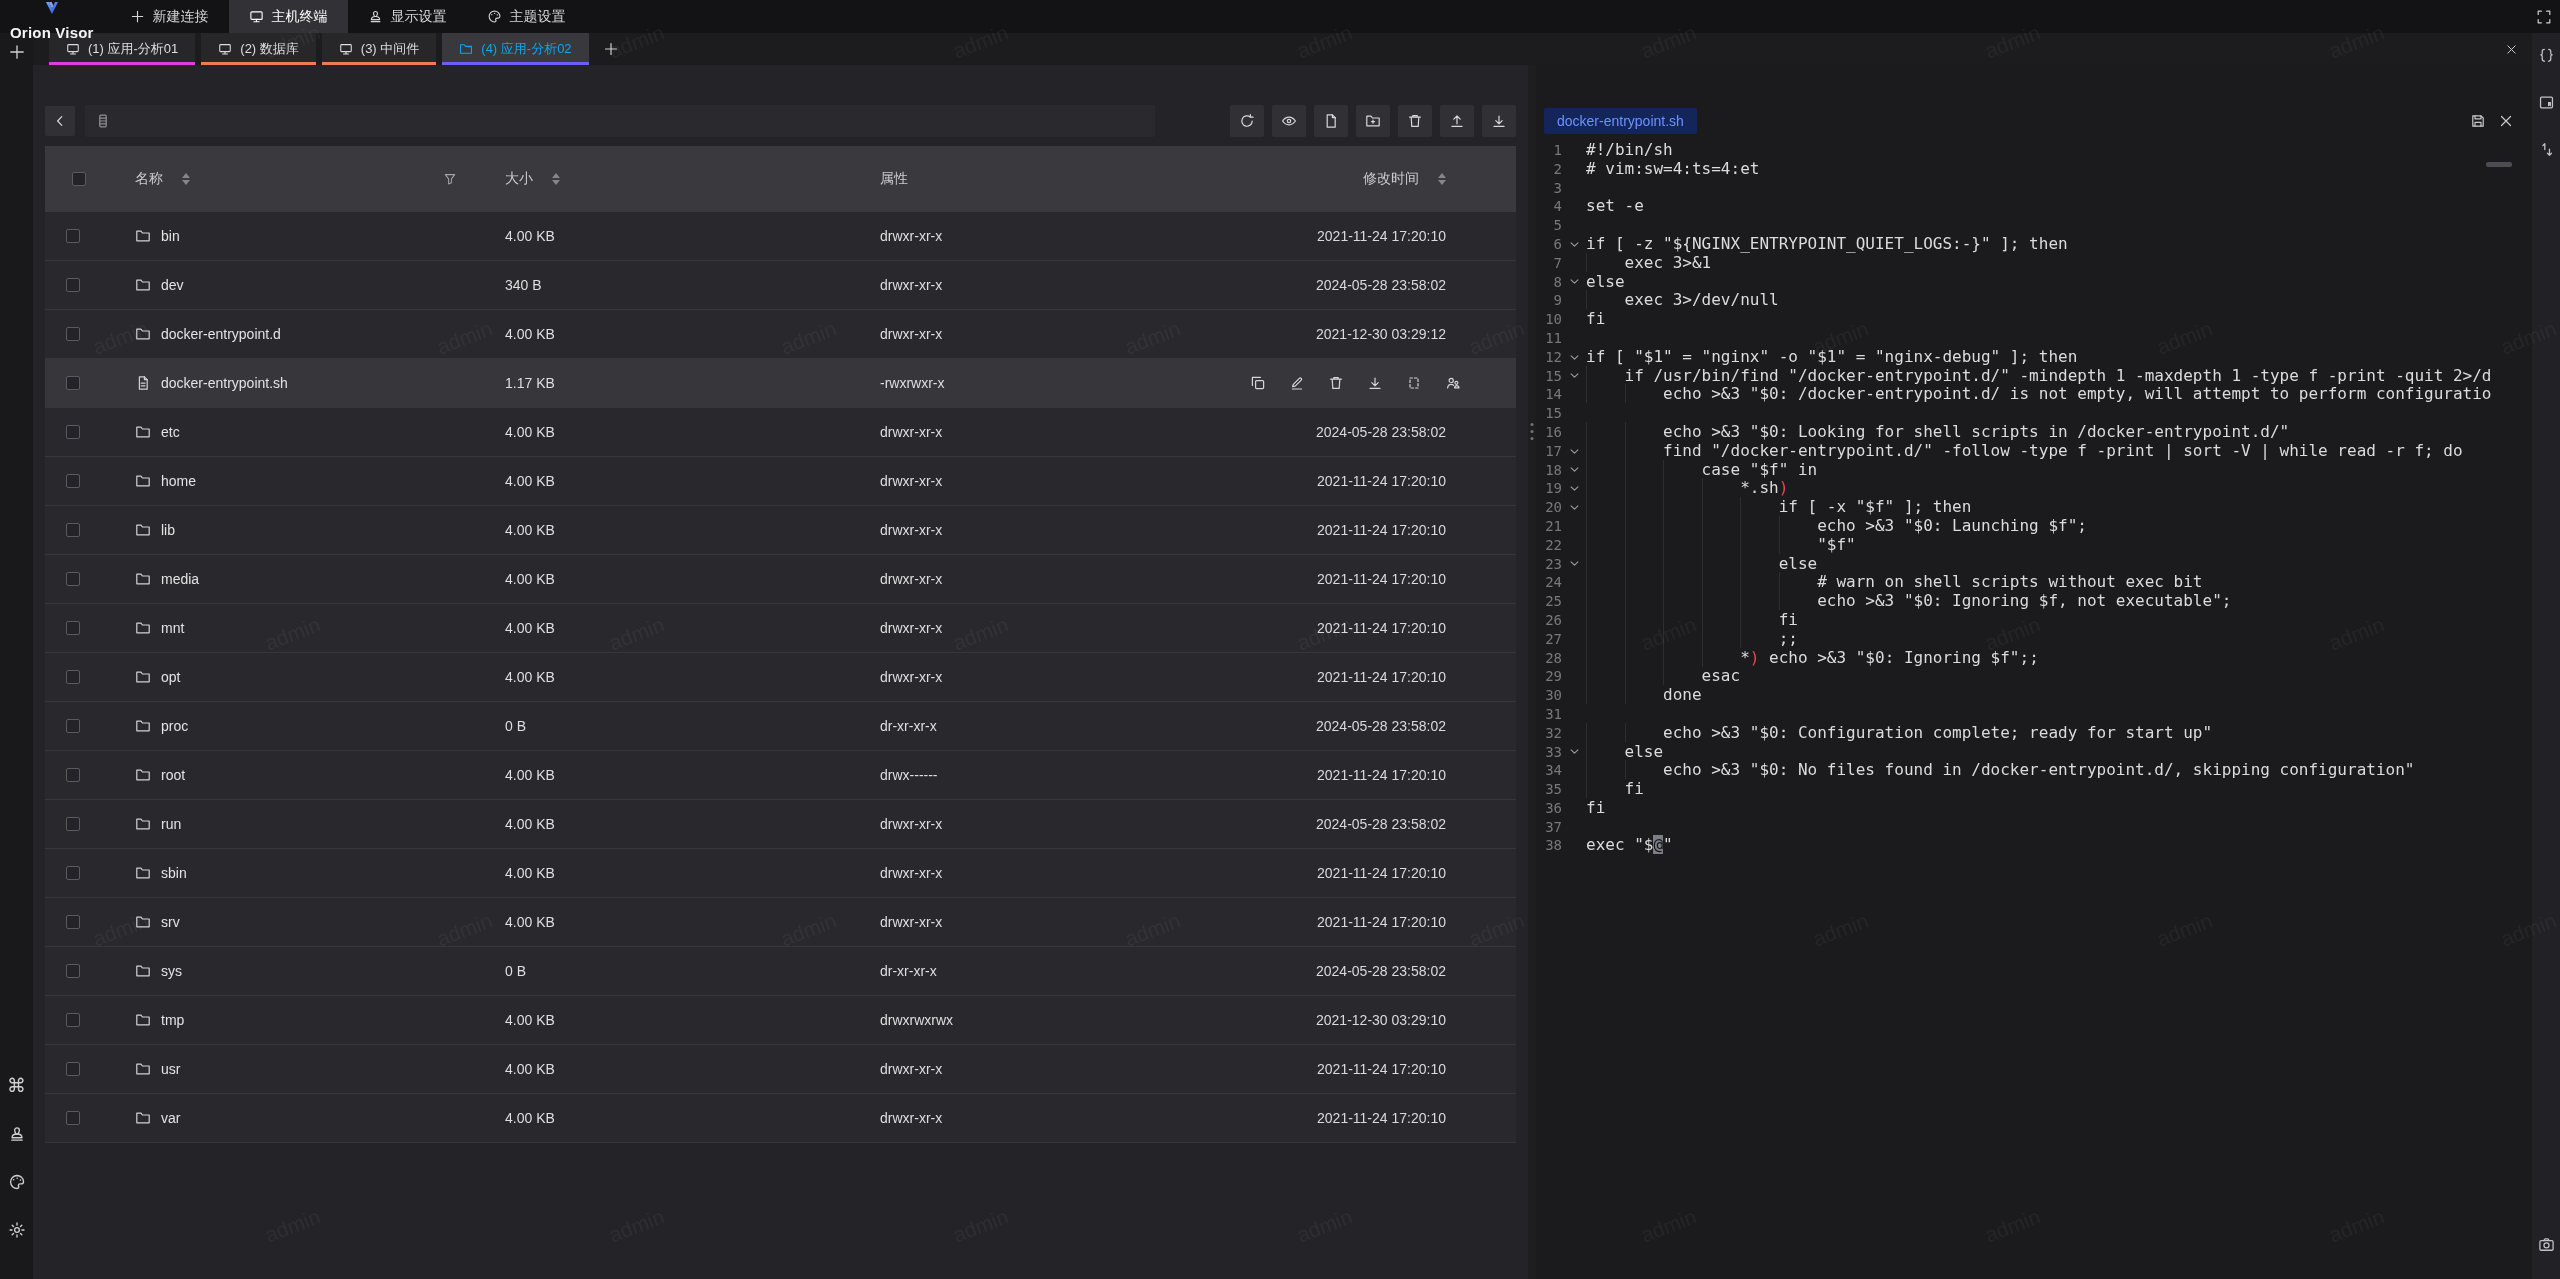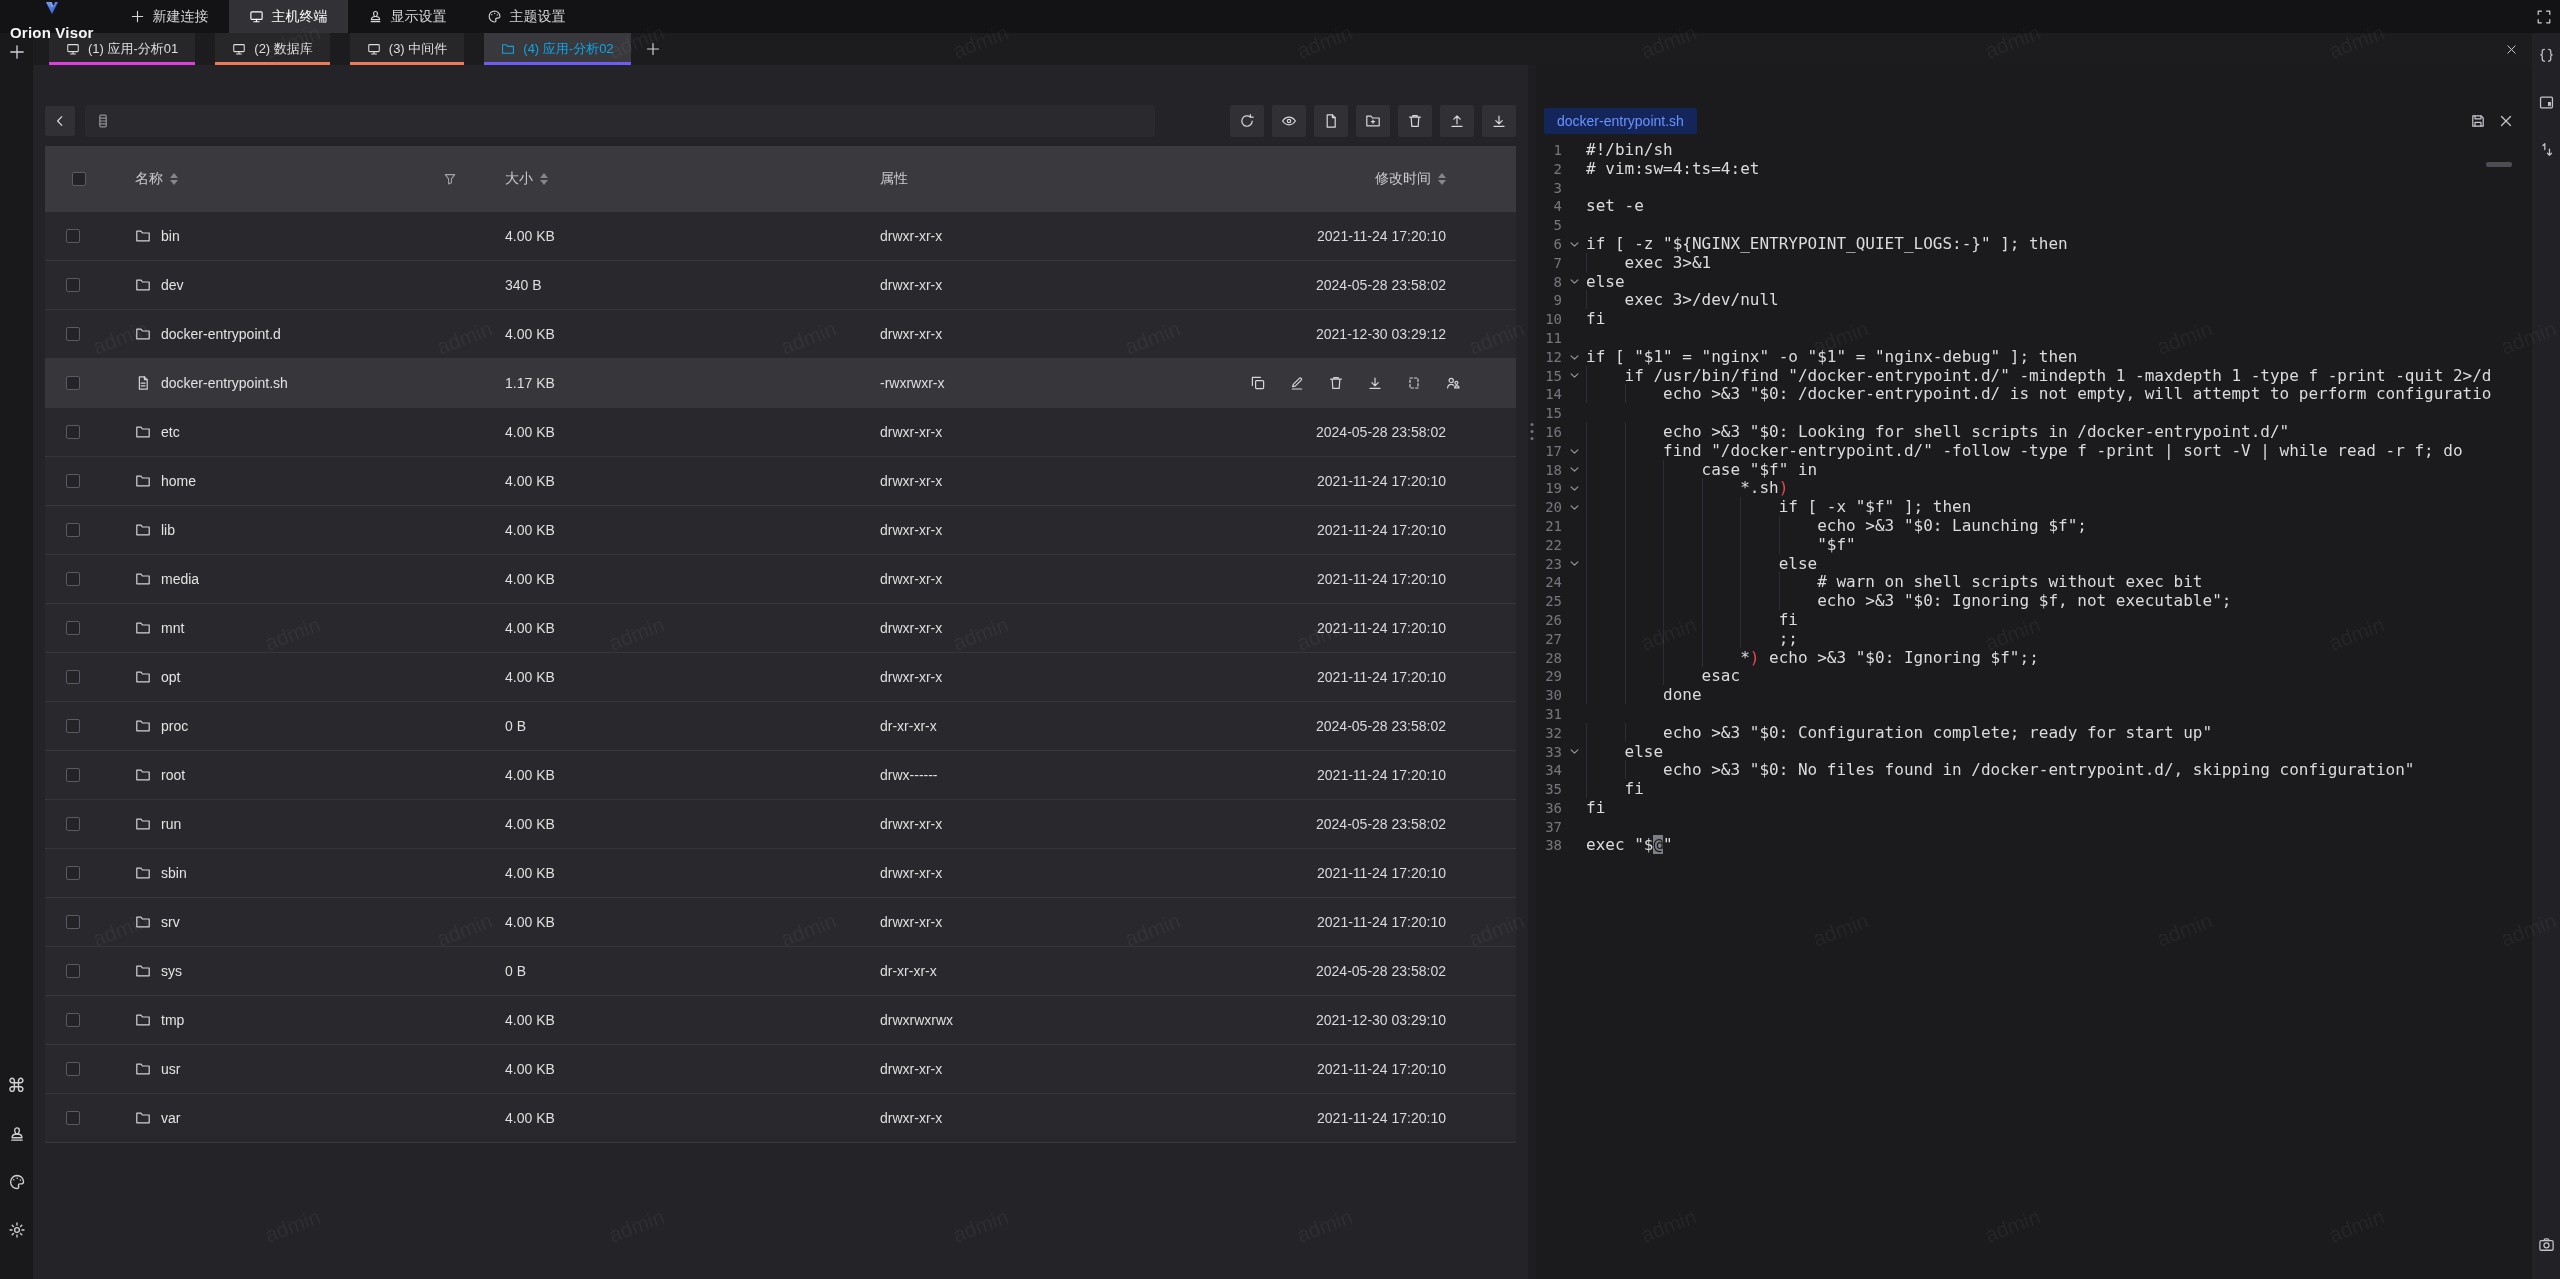--- a/index.html
+++ b/index.html
@@ -30,21 +30,21 @@
   .lsb .spacer, .rsb .spacer { flex:1; }
   .lsb .ic, .rsb .ic { cursor:pointer; }
   .lsb-bottom { display:flex; flex-direction:column; gap:30px; align-items:center; }
   .lsb .ic svg { width:18px; height:18px; }
   .glyph-ic { font-size:19px; line-height:1; color:#cfcfd3; }
 
   .center { flex:1; display:flex; flex-direction:column; min-width:0; }
 
   
   .tabstrip { height:32px; background:#1c1c1f; display:flex; align-items:stretch; padding-left:16px; }
-  .tabs { display:flex; gap:20px; }
+  .tabs { display:flex; gap:6px; }
   .tab { position:relative; display:flex; align-items:center; gap:8px; padding:0 17px; background:#27272a; color:#dededf; font-size:13px; cursor:pointer; }
   .tab.active { background:#39393d; color:#0ea5e9; }
   .tab .uline { position:absolute; left:0; right:0; bottom:0; height:3px; }
   .tab .ic svg { width:14px; height:14px; }
   .newtab { width:44px; display:flex; align-items:center; justify-content:center; color:#d0d0d3; font-size:16px; cursor:pointer; }
   .ts-close { margin-left:auto; align-self:center; margin-right:14px; color:#cfcfd2; cursor:pointer; }
   .ts-close svg { width:13px; height:13px; }
 
   .content { flex:1; display:flex; min-height:0; }
 
@@ -53,21 +53,21 @@
   .ftoolbar { display:flex; align-items:center; gap:10px; height:34px; flex:none; }
   .back-btn { width:30px; height:30px; background:#313135; border-radius:2px; display:flex; align-items:center; justify-content:center; color:#d6d6da; cursor:pointer; flex:none; }
   .pathbox { width:1070px; height:32px; background:#2a2a2e; border-radius:2px; display:flex; align-items:center; padding:0 10px; gap:8px; color:#8f8f94; cursor:text; }
   .pathbox input { flex:1; background:transparent; border:none; outline:none; color:#dedee0; font-size:13px; }
   .f-actions { margin-left:auto; display:flex; gap:8px; }
   .tbtn { width:34px; height:32px; background:#313135; border:none; border-radius:2px; display:flex; align-items:center; justify-content:center; color:#d8d8db; cursor:pointer; }
 
   .ftable { margin-top:8px; }
   .grid-cols { display:grid; grid-template-columns:56px 370px 375px 375px 1fr; align-items:center; }
   .fhead { height:66px; background:#3a3a3e; color:#cbcbcf; font-size:14px; }
-  .fhead .hcell { display:flex; align-items:center; gap:7px; padding-left:34px; }
+  .fhead .hcell { display:flex; align-items:center; gap:19px; padding-left:34px; }
   .fhead .hcell.sortable { cursor:pointer; }
   .fhead .h-time { justify-content:flex-end; padding-right:70px; }
   .fhead .h-check { justify-content:center; padding-left:12px; }
   .funnel { margin-left:auto; margin-right:14px; color:#a2a2a7; cursor:pointer; }
   .funnel svg { width:14px; height:14px; }
   .sorter { display:inline-flex; flex-direction:column; gap:2px; cursor:pointer; }
   .sorter i { width:0; height:0; border-left:4px solid transparent; border-right:4px solid transparent; }
   .sorter .up { border-bottom:5px solid #85858a; }
   .sorter .dn { border-top:5px solid #85858a; }
 

